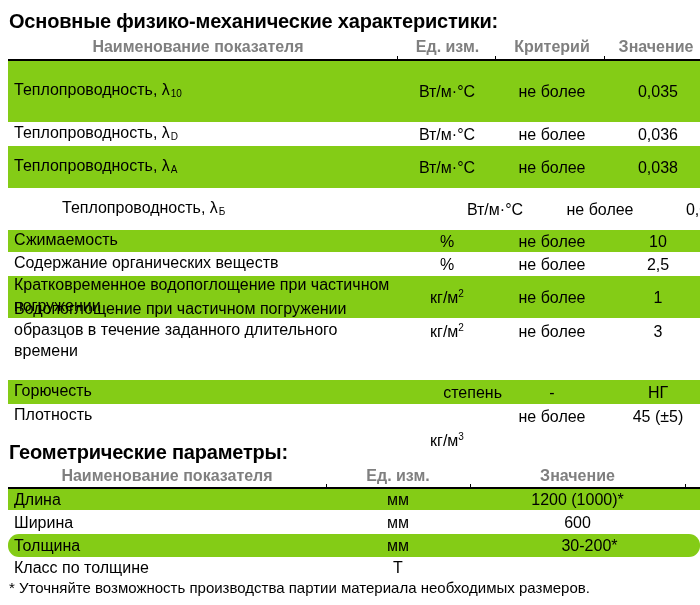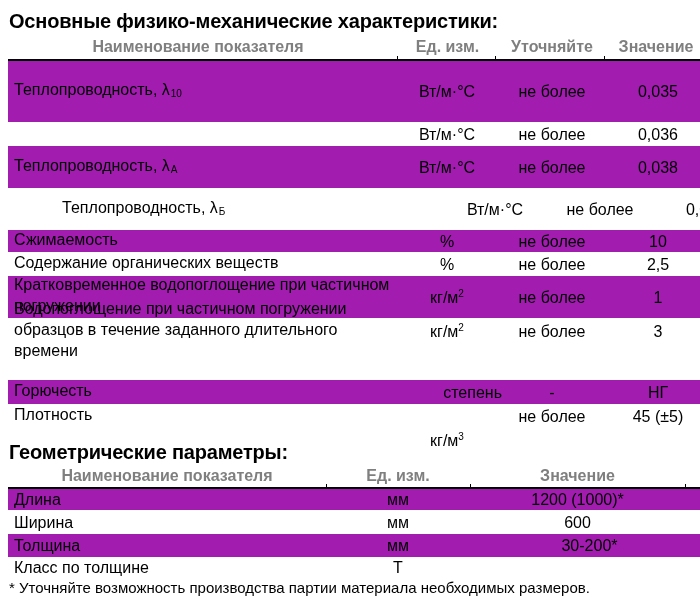--- a/index.html
+++ b/index.html
@@ -11,57 +11,60 @@
     position: absolute; left: 9px; font-weight: bold; font-size: 20px;
     letter-spacing: -0.2px; white-space: nowrap;
   }
   .hdr {
     position: absolute; font-weight: bold; font-size: 16px; color: #7f7f7f;
     white-space: nowrap; text-align: center;
   }
   .hline { position: absolute; height: 2px; background: #000; }
   .tick { position: absolute; width: 1px; height: 4px; background: #000; }
   .row { position: absolute; left: 8px; right: 0; }
-  .row.grey { background: #a21caf; }
+  .row.grey { background: #84cc16; }
   .cell {
     position: absolute; top: 0; bottom: 0; display: flex; align-items: center;
     font-size: 16px; line-height: 21px; white-space: nowrap;
   }
   .cell.name { left: 6px; width: 390px; white-space: normal; }
   .cell.c { justify-content: center; text-align: center; }
   sub.lam { font-size: 10px; vertical-align: -2px; margin-left: 1px; }
   sup { font-size: 10px; vertical-align: 6px; line-height: 0; }
   .foot { position: absolute; left: 9px; top: 579px; font-size: 15px; white-space: nowrap; }
 </style>
 </head>
 <body>
 
 <div class="title" style="top:10px;">Основные физико-механические характеристики:</div>
 
 <div class="hdr" style="left:8px;width:380px;top:38px;">Наименование показателя</div>
 <div class="hdr" style="left:400px;width:95px;top:38px;">Ед. изм.</div>
-<div class="hdr" style="left:497px;width:110px;top:38px;">Уточняйте</div>
+<div class="hdr" style="left:497px;width:110px;top:38px;">Критерий</div>
 <div class="hdr" style="left:610px;width:92px;top:38px;">Значение</div>
 <div class="hline" style="left:8px;right:0;top:59px;"></div>
 <div class="tick" style="left:397px;top:56px;"></div>
 <div class="tick" style="left:495px;top:56px;"></div>
 <div class="tick" style="left:604px;top:56px;"></div>
 
 <div id="s1rows">
     <div class="row grey" style="top: 61px; height: 61px;">
       <div class="cell name">
         <span><span>Теплопроводность, λ</span><sub class="lam">10</sub></span>
       </div>
       <div class="cell c" style="left:384px;width:110px;">
         <span><span>Вт/м·°С</span><sup></sup></span>
       </div>
       <div class="cell c" style="left:489px;width:110px;">не более</div>
       <div class="cell c" style="left:602px;width:96px;">0,035</div>
     </div>
     <div class="row" style="top: 122px; height: 24px;">
+      <div class="cell name">
+        <span><span>Теплопроводность, λ</span><sub class="lam">D</sub></span>
+      </div>
       <div class="cell c" style="left:384px;width:110px;">
         <span><span>Вт/м·°С</span><sup></sup></span>
       </div>
       <div class="cell c" style="left:489px;width:110px;">не более</div>
       <div class="cell c" style="left:602px;width:96px;">0,036</div>
     </div>
     <div class="row grey" style="top: 146px; height: 42px;">
       <div class="cell name">
         <span><span>Теплопроводность, λ</span><sub class="lam">A</sub></span>
       </div>
@@ -157,21 +160,21 @@
     <div class="row grey" style="top: 489px; height: 21px;">
       <div class="cell name">Длина</div>
       <div class="cell c" style="left:318px;width:144px;">мм</div>
       <div class="cell c" style="left:462px;width:215px;">1200 (1000)*</div>
     </div>
     <div class="row" style="top: 510px; height: 24px;">
       <div class="cell name">Ширина</div>
       <div class="cell c" style="left:318px;width:144px;">мм</div>
       <div class="cell c" style="left:462px;width:215px;">600</div>
     </div>
-    <div class="row grey" style="top: 534px; height: 23px;">
+    <div class="row grey" style="top: 534px; height: 23px; border-radius: 11px;">
       <div class="cell name">Толщина</div>
       <div class="cell c" style="left:318px;width:144px;">мм</div>
       <div class="cell c" style="left:474px;width:215px;">30-200*</div>
     </div>
     <div class="row" style="top: 557px; height: 21px;">
       <div class="cell name">Класс по толщине</div>
       <div class="cell c" style="left:318px;width:144px;">Т</div>
     </div>
   </div>
 

